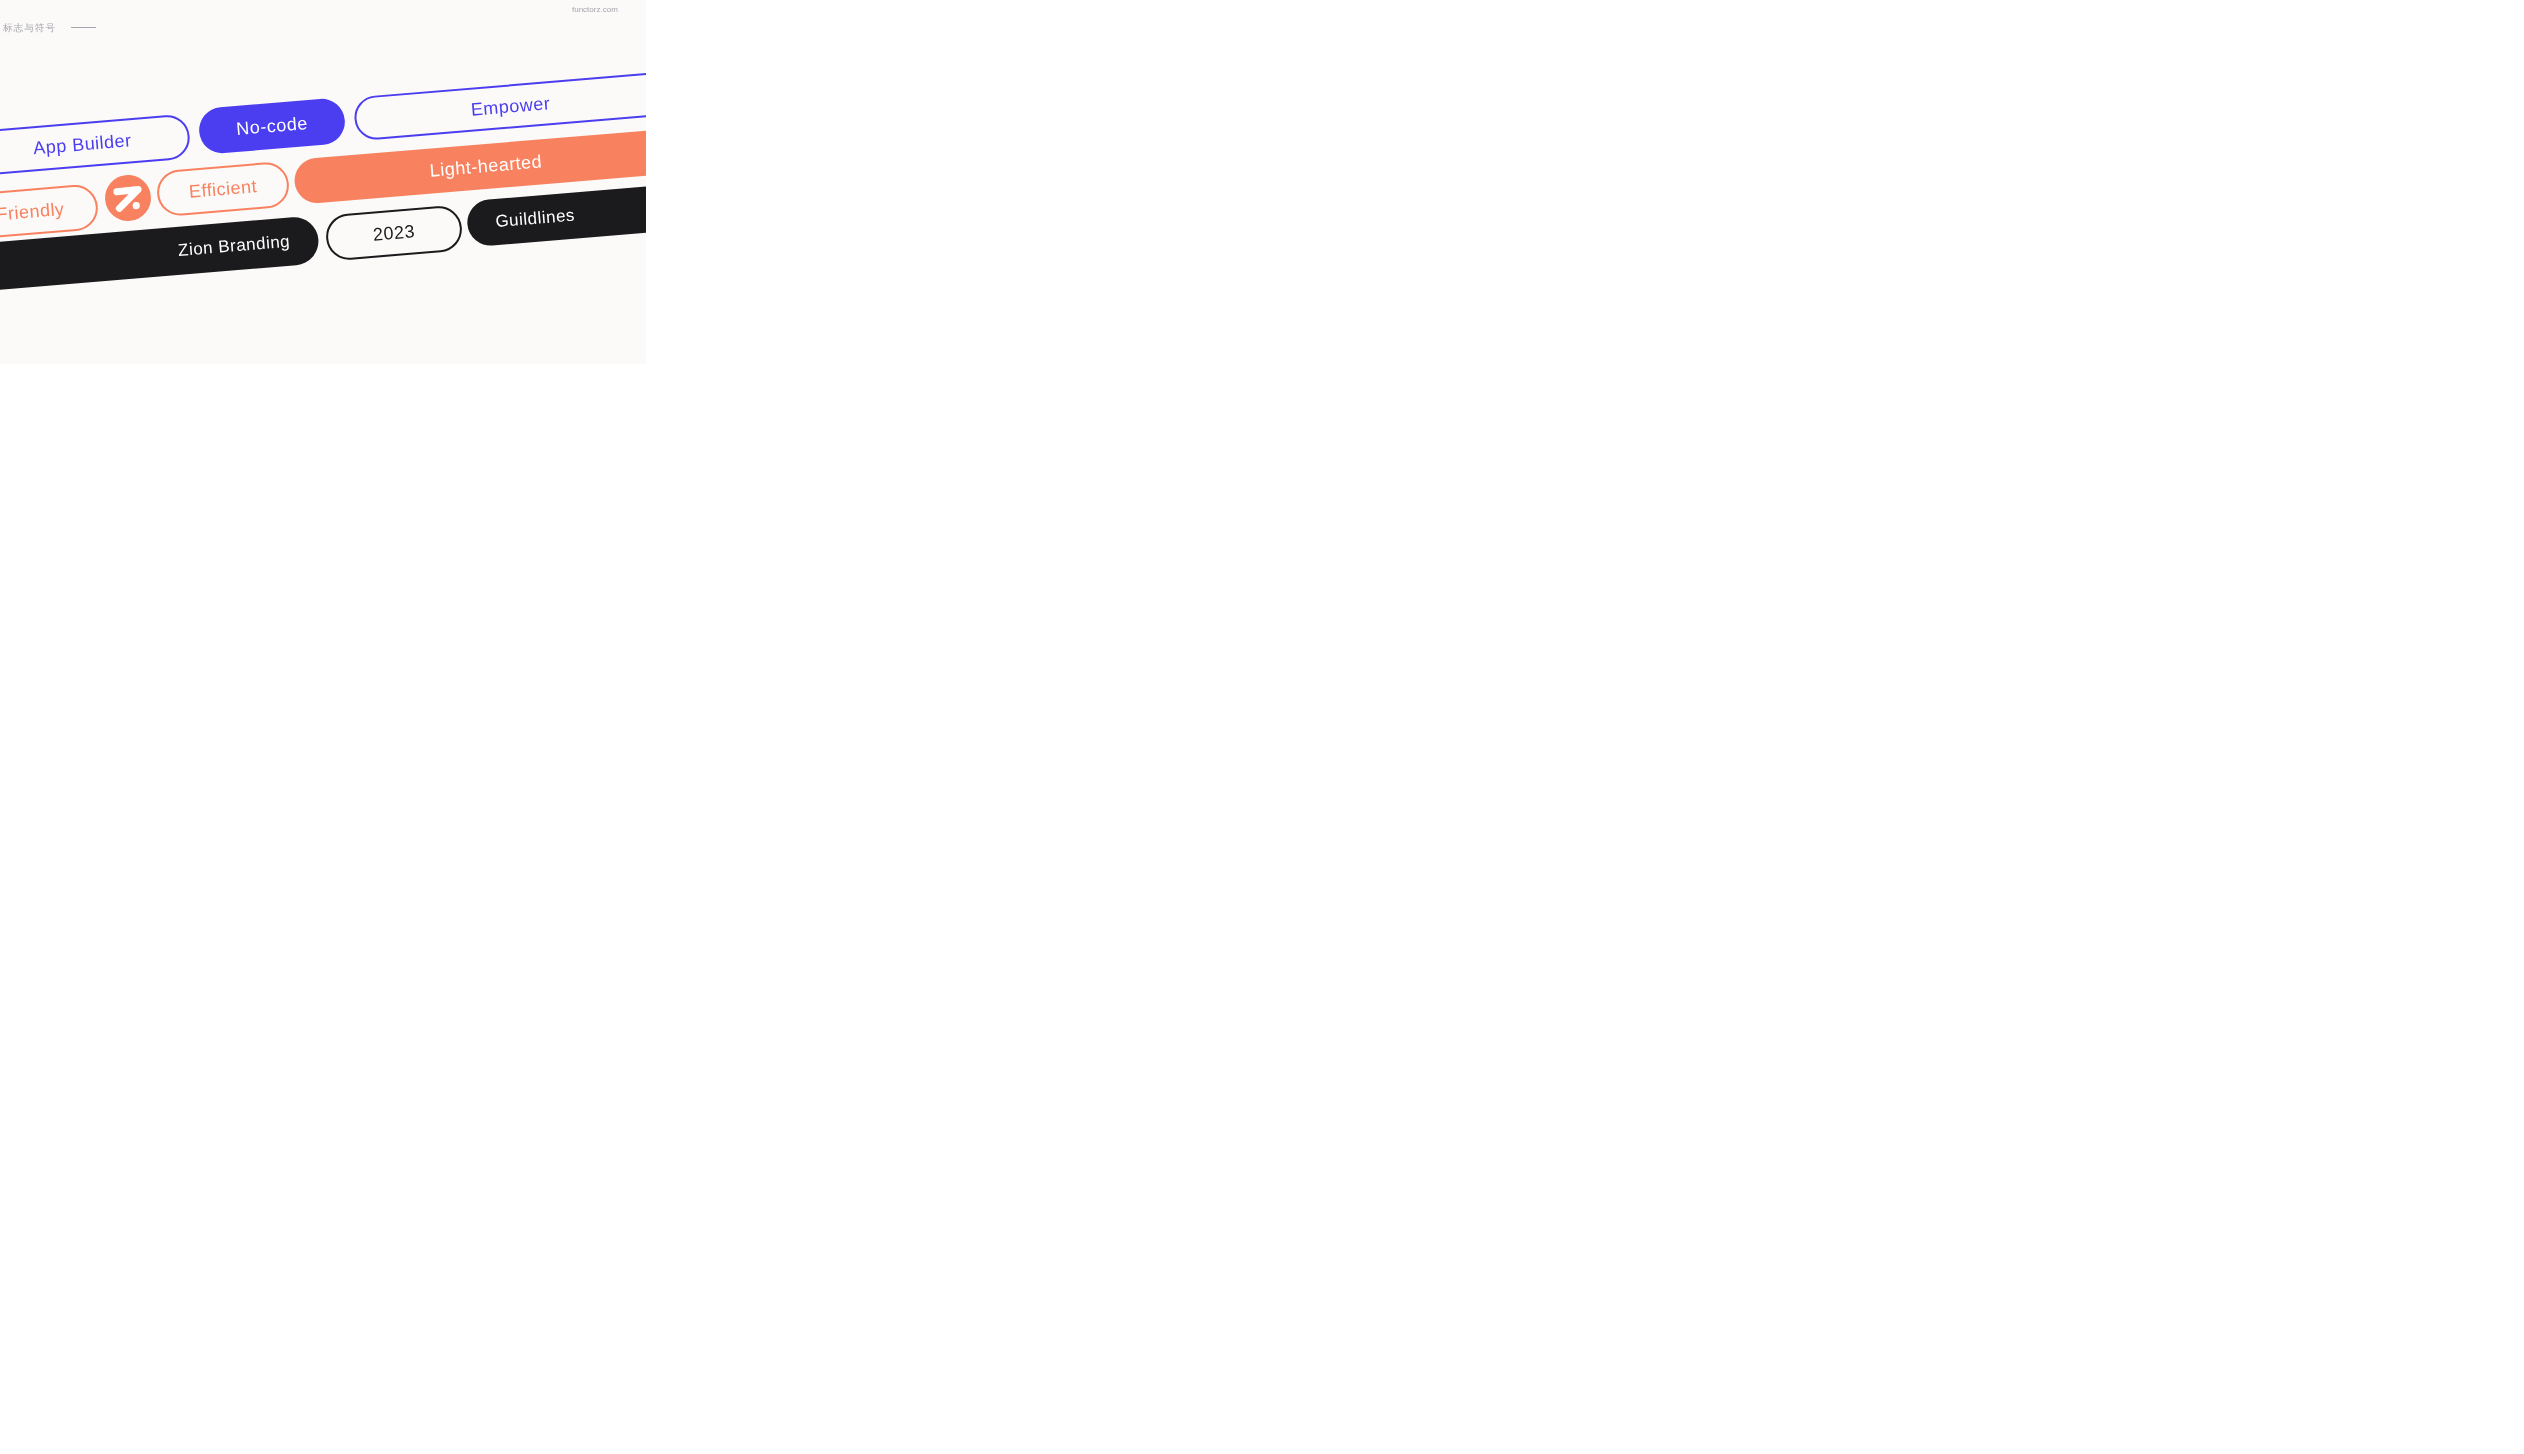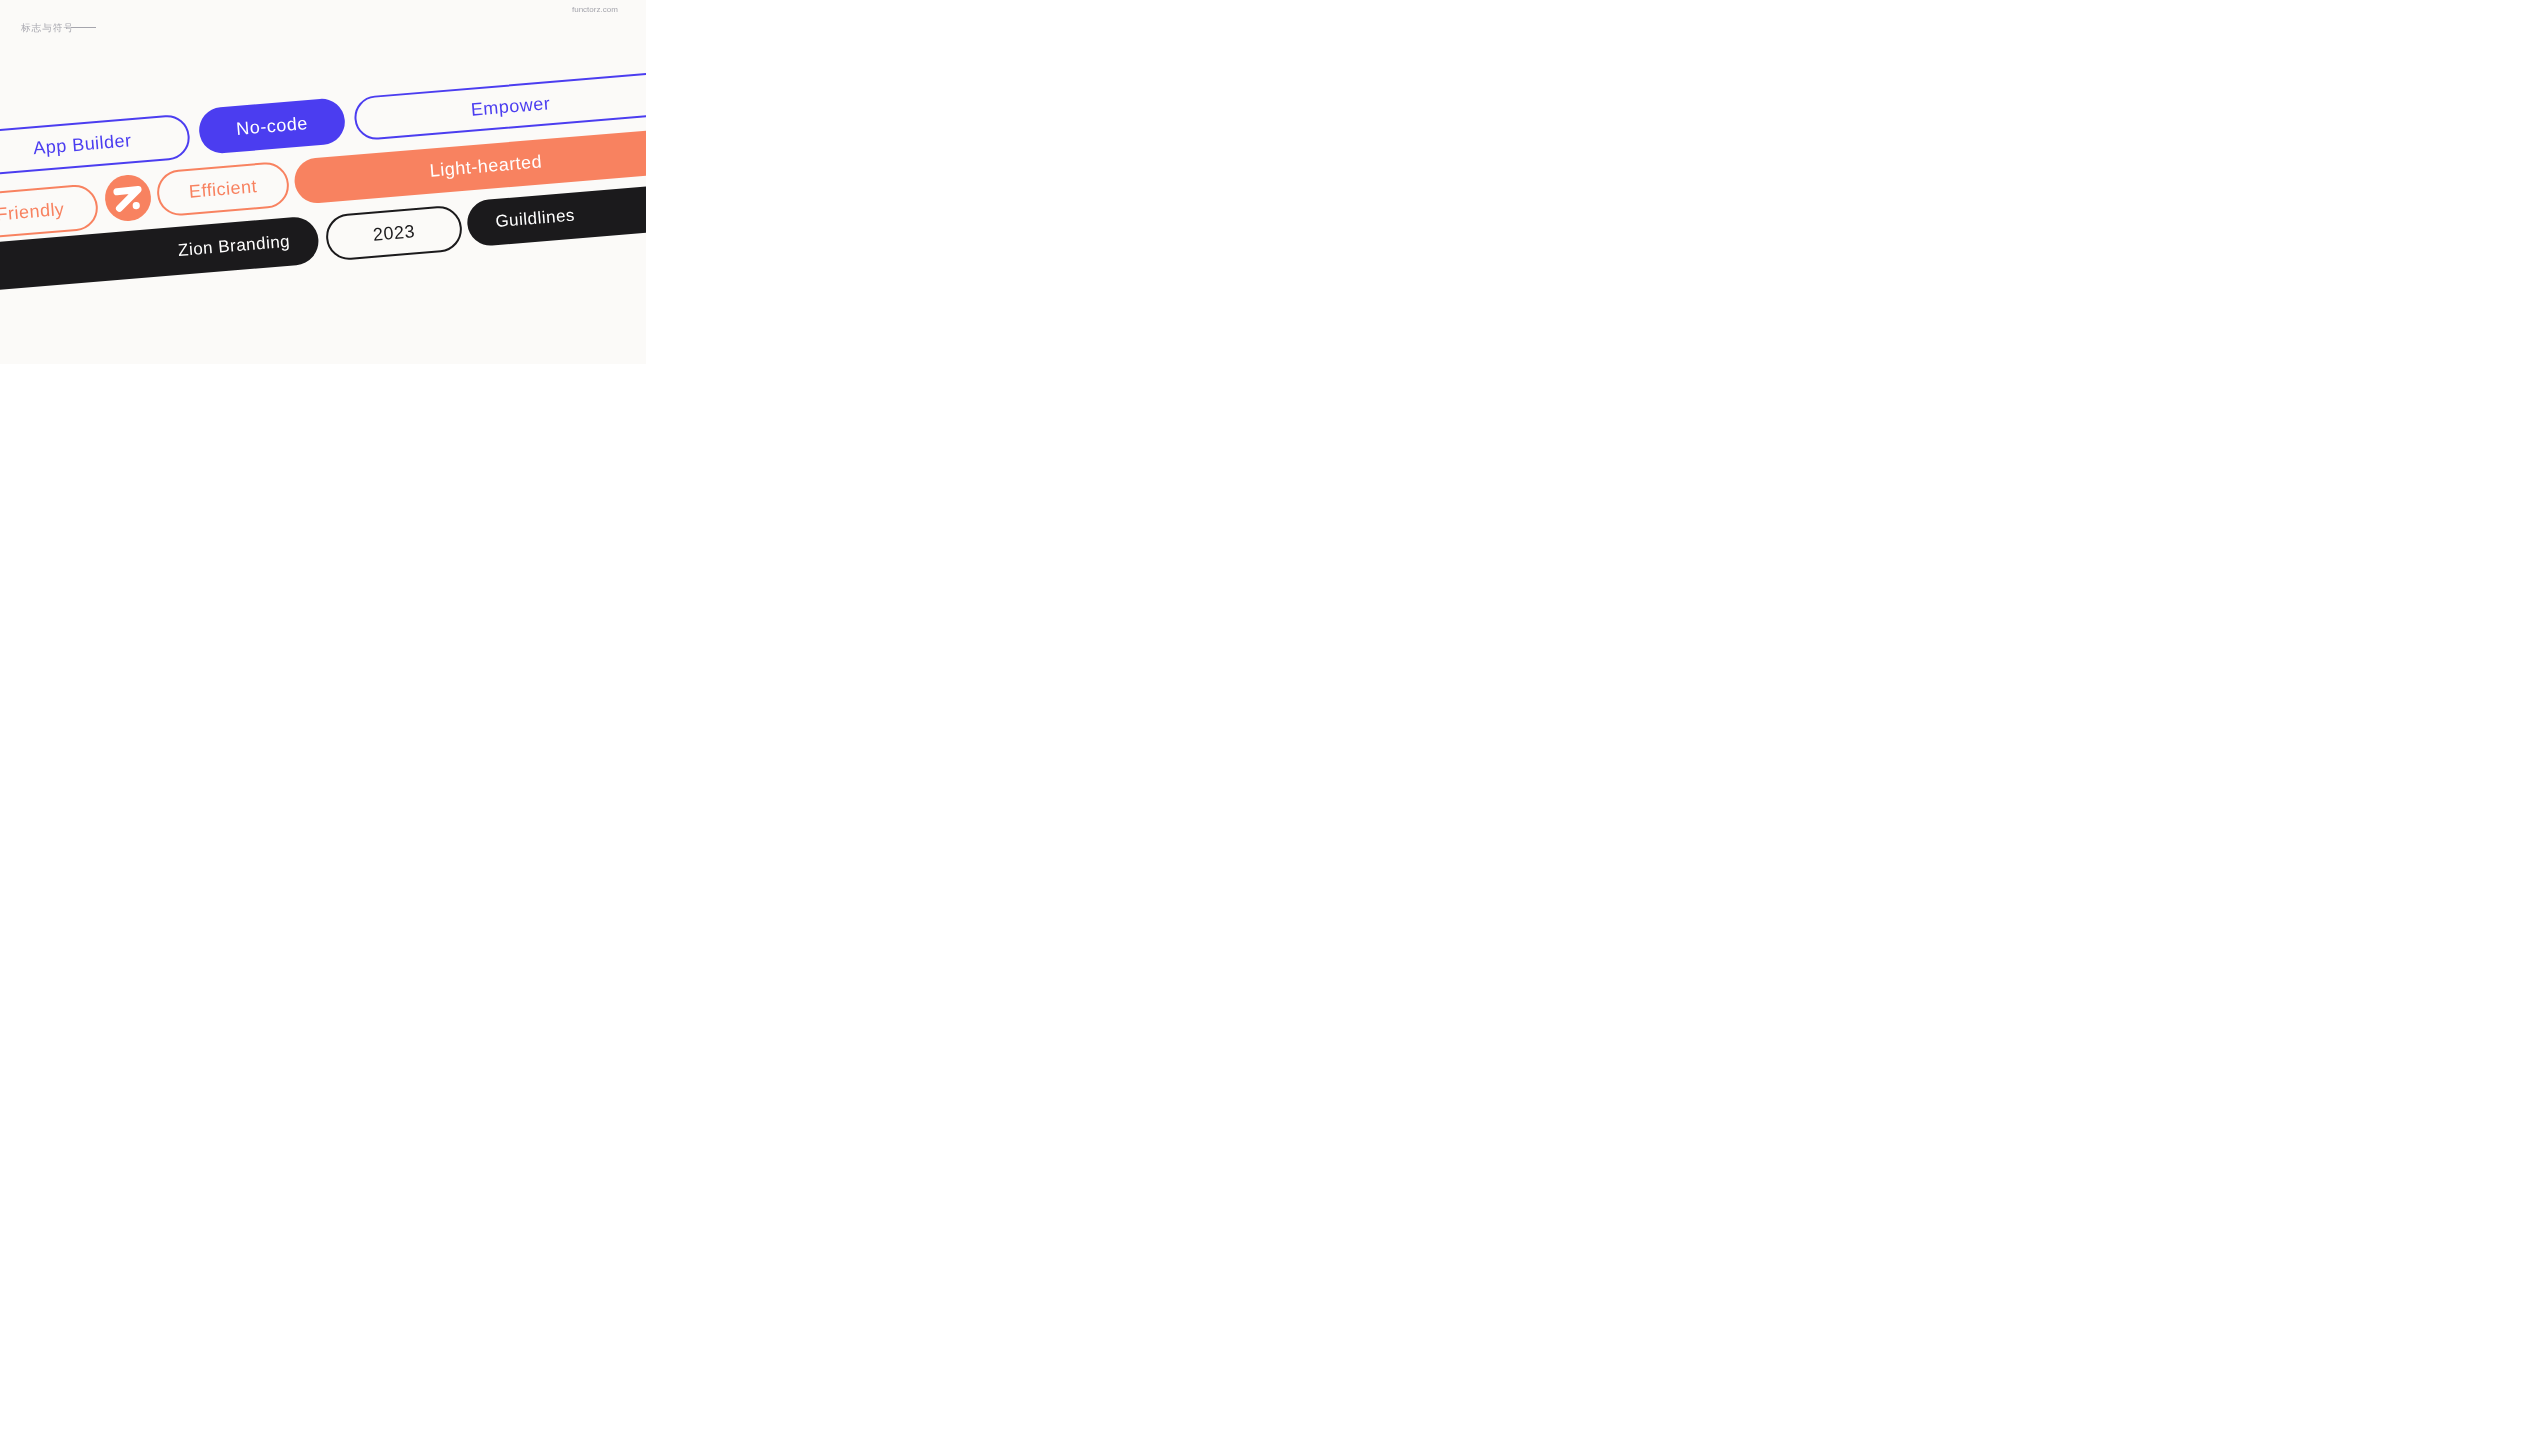--- a/index.html
+++ b/index.html
@@ -9,21 +9,21 @@
     position: relative;
     width: 646px;
     height: 364px;
     overflow: hidden;
     background: var(--background, #FBFAF8);
   }
 
   
   .section-label {
     position: absolute;
-    left: 21px;
+    left: 3px;
     top: 22px;
     font-size: 9.6px;
     letter-spacing: 1px;
     color: var(--gray, #A5A5AD);
   }
   .label-line {
     position: absolute;
     left: 71px;
     top: 27px;
     width: 25px;

